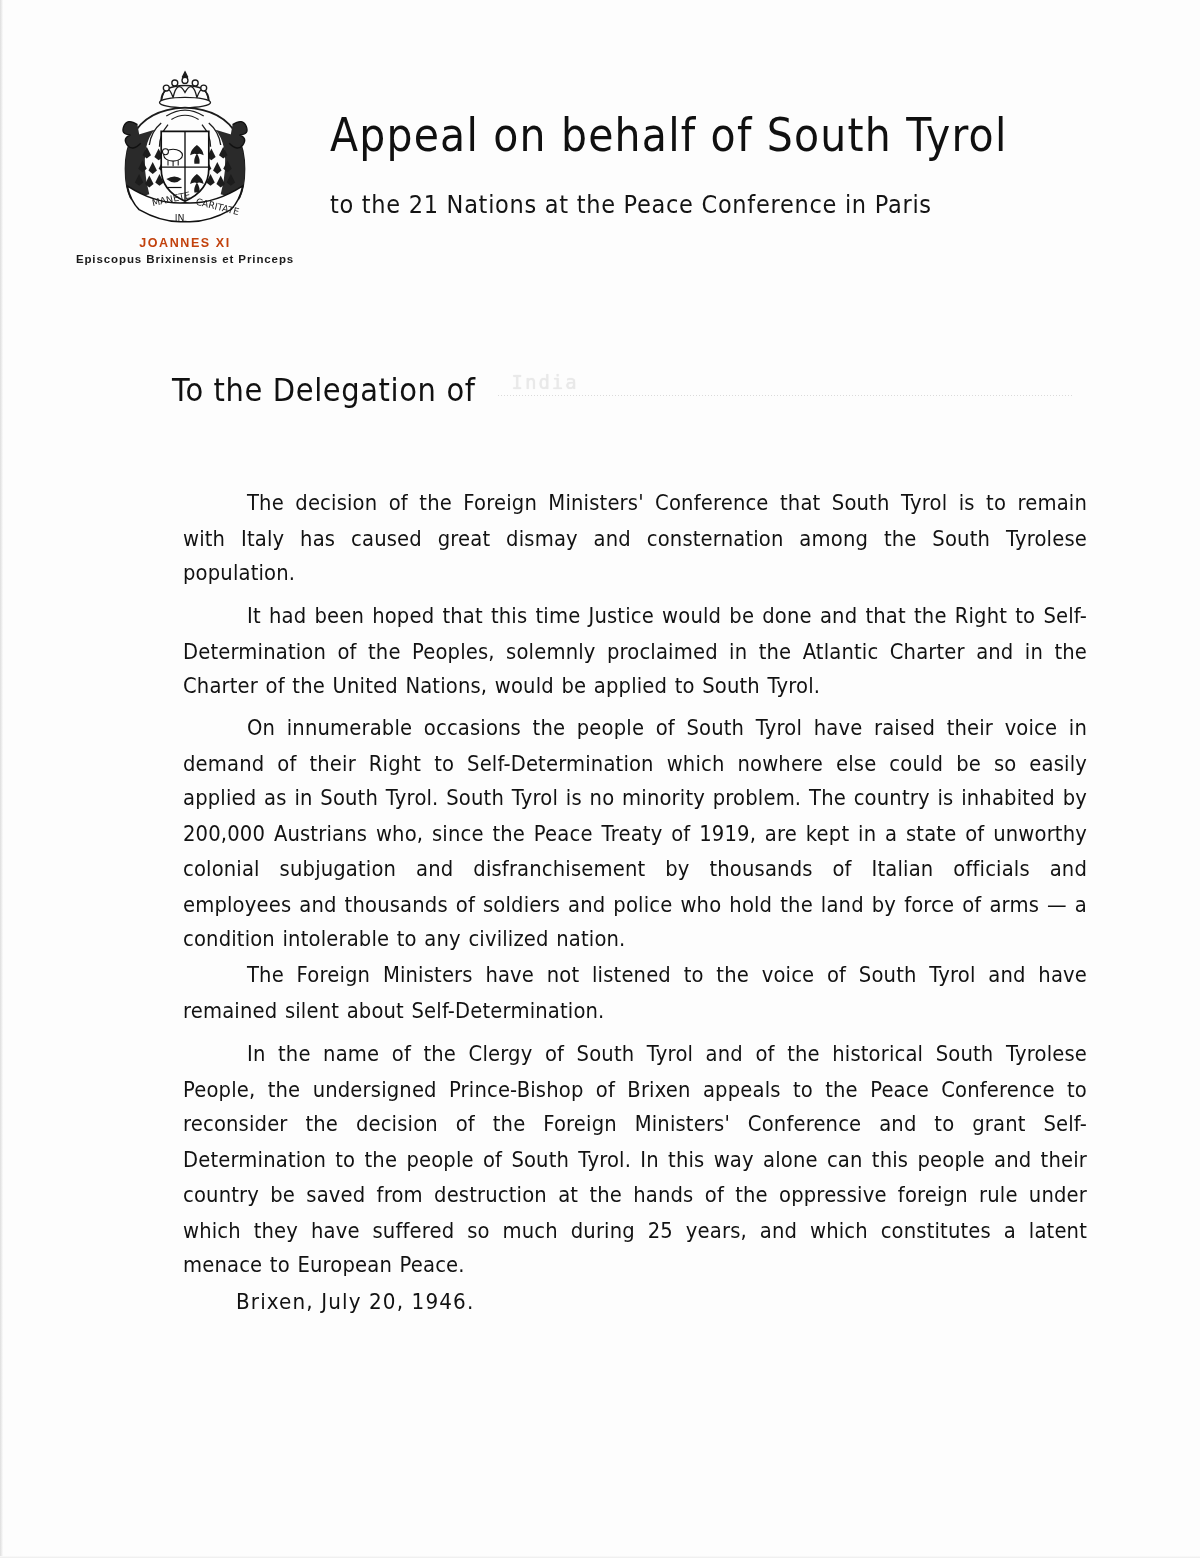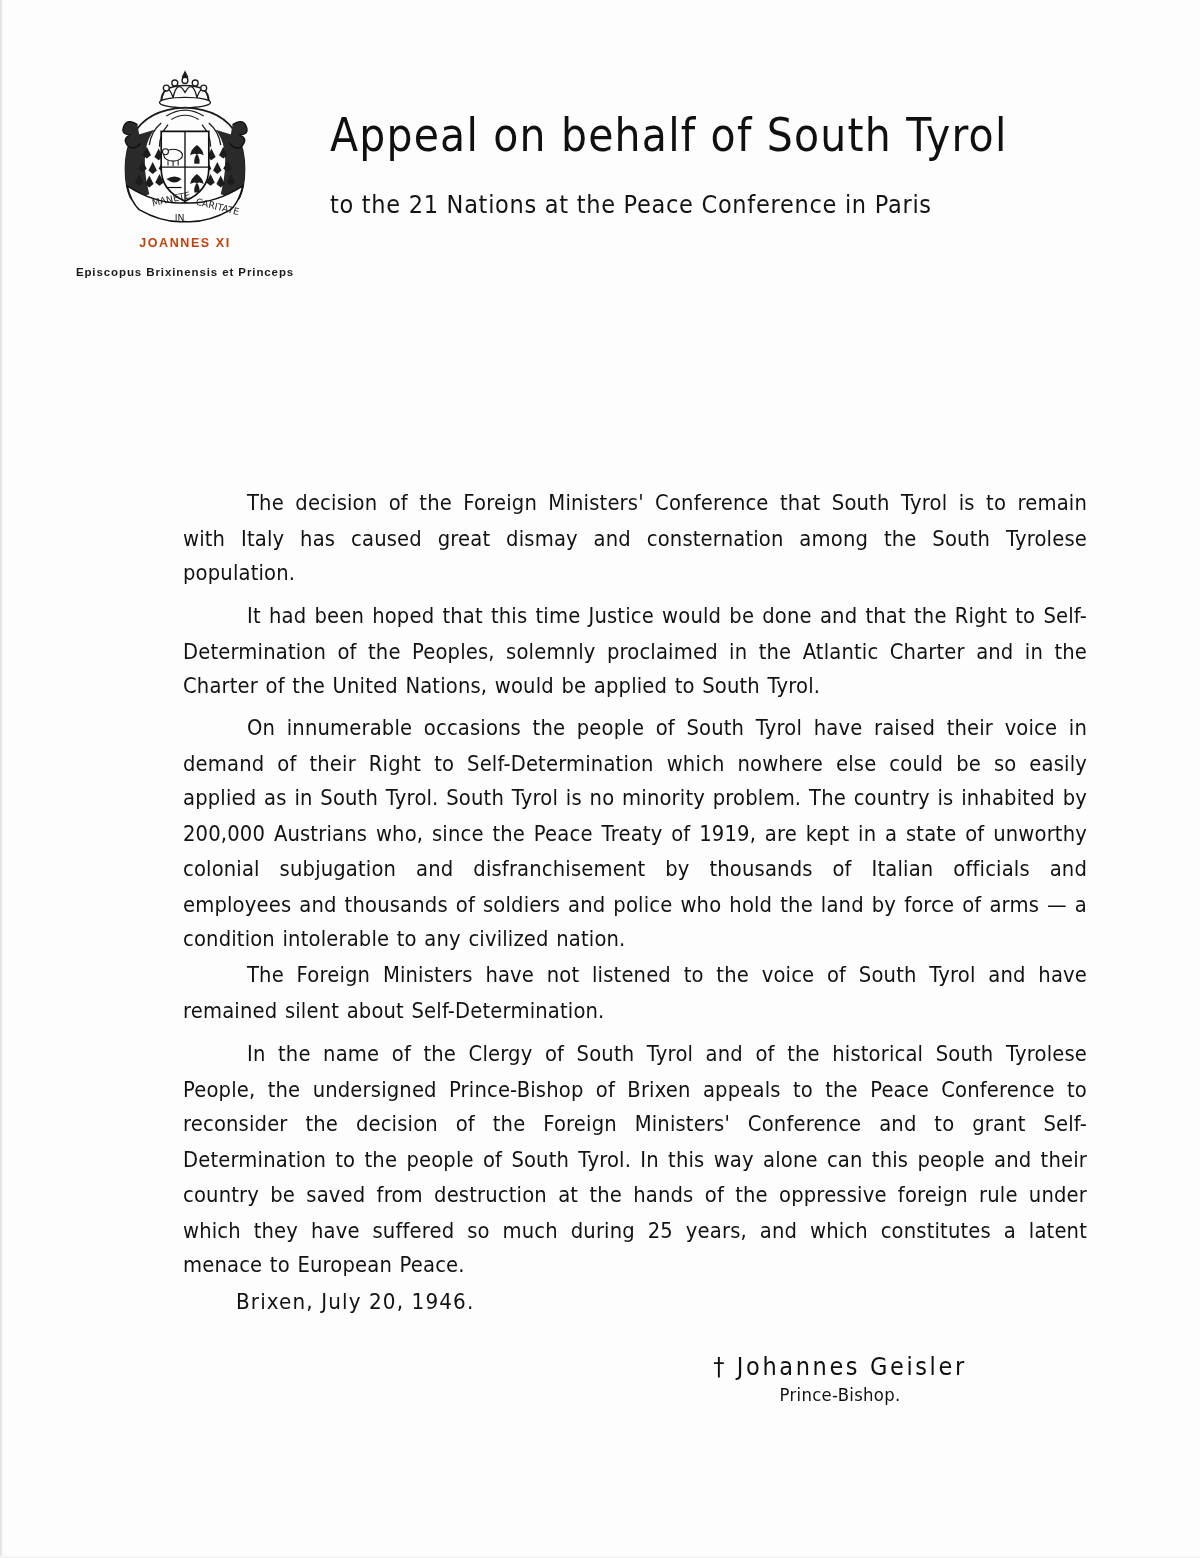--- a/index.html
+++ b/index.html
@@ -53,21 +53,21 @@
   }
   .crest-name {
     margin-top: 6px;
     font-family: "Liberation Sans", sans-serif;
     font-weight: bold;
     font-size: 12.5px;
     letter-spacing: 1.6px;
     color: #c2410c;
   }
   .crest-title {
-    margin-top: 16px;
+    margin-top: 3px;
     font-family: "Liberation Sans", sans-serif;
     font-weight: bold;
     font-size: 11.5px;
     letter-spacing: 0.9px;
     color: #1a1a1a;
   }
 
   .title-block {
     position: absolute;
     left: 330px;
@@ -292,29 +292,32 @@
       <div class="crest-name">JOANNES XI</div>
       <div class="crest-title">Episcopus Brixinensis et Princeps</div>
     </div>
 
     <div class="title-block">
       <div class="doc-title">Appeal on behalf of South Tyrol</div>
       <div class="doc-subtitle">to the 21 Nations at the Peace Conference in Paris</div>
     </div>
   </div>
 
+  <div class="delegation">
+    <span class="delegation-label">To the Delegation of</span>
+    <span class="delegation-field">
+      <span class="delegation-value">India</span>
+      <span class="delegation-rule"></span>
+    </span>
+  </div>
 
   <div class="body-copy">
     <p class="para">The decision of the Foreign Ministers' Conference that South Tyrol is to remain with Italy has caused great dismay and consternation among the South Tyrolese population.</p>
     <p class="para">It had been hoped that this time Justice would be done and that the Right to Self-Determination of the Peoples, solemnly proclaimed in the Atlantic Charter and in the Charter of the United Nations, would be applied to South Tyrol.</p>
     <p class="para">On innumerable occasions the people of South Tyrol have raised their voice in demand of their Right to Self-Determination which nowhere else could be so easily applied as in South Tyrol. South Tyrol is no minority problem. The country is inhabited by 200,000 Austrians who, since the Peace Treaty of 1919, are kept in a state of unworthy colonial subjugation and disfranchisement by thousands of Italian officials and employees and thousands of soldiers and police who hold the land by force of arms — a condition intolerable to any civilized nation.</p>
     <p class="para">The Foreign Ministers have not listened to the voice of South Tyrol and have remained silent about Self-Determination.</p>
     <p class="para">In the name of the Clergy of South Tyrol and of the historical South Tyrolese People, the undersigned Prince-Bishop of Brixen appeals to the Peace Conference to reconsider the decision of the Foreign Ministers' Conference and to grant Self-Determination to the people of South Tyrol. In this way alone can this people and their country be saved from destruction at the hands of the oppressive foreign rule under which they have suffered so much during 25 years, and which constitutes a latent menace to European Peace.</p>
   </div>
 
   <div class="date-line">Brixen, July 20, 1946.</div>
 
-  <div class="signature-block">
-    <div class="signature-name">† Johannes Geisler</div>
-    <div class="signature-role">Prince-Bishop.</div>
-  </div>
 
 </div>
 
 </body></html>

